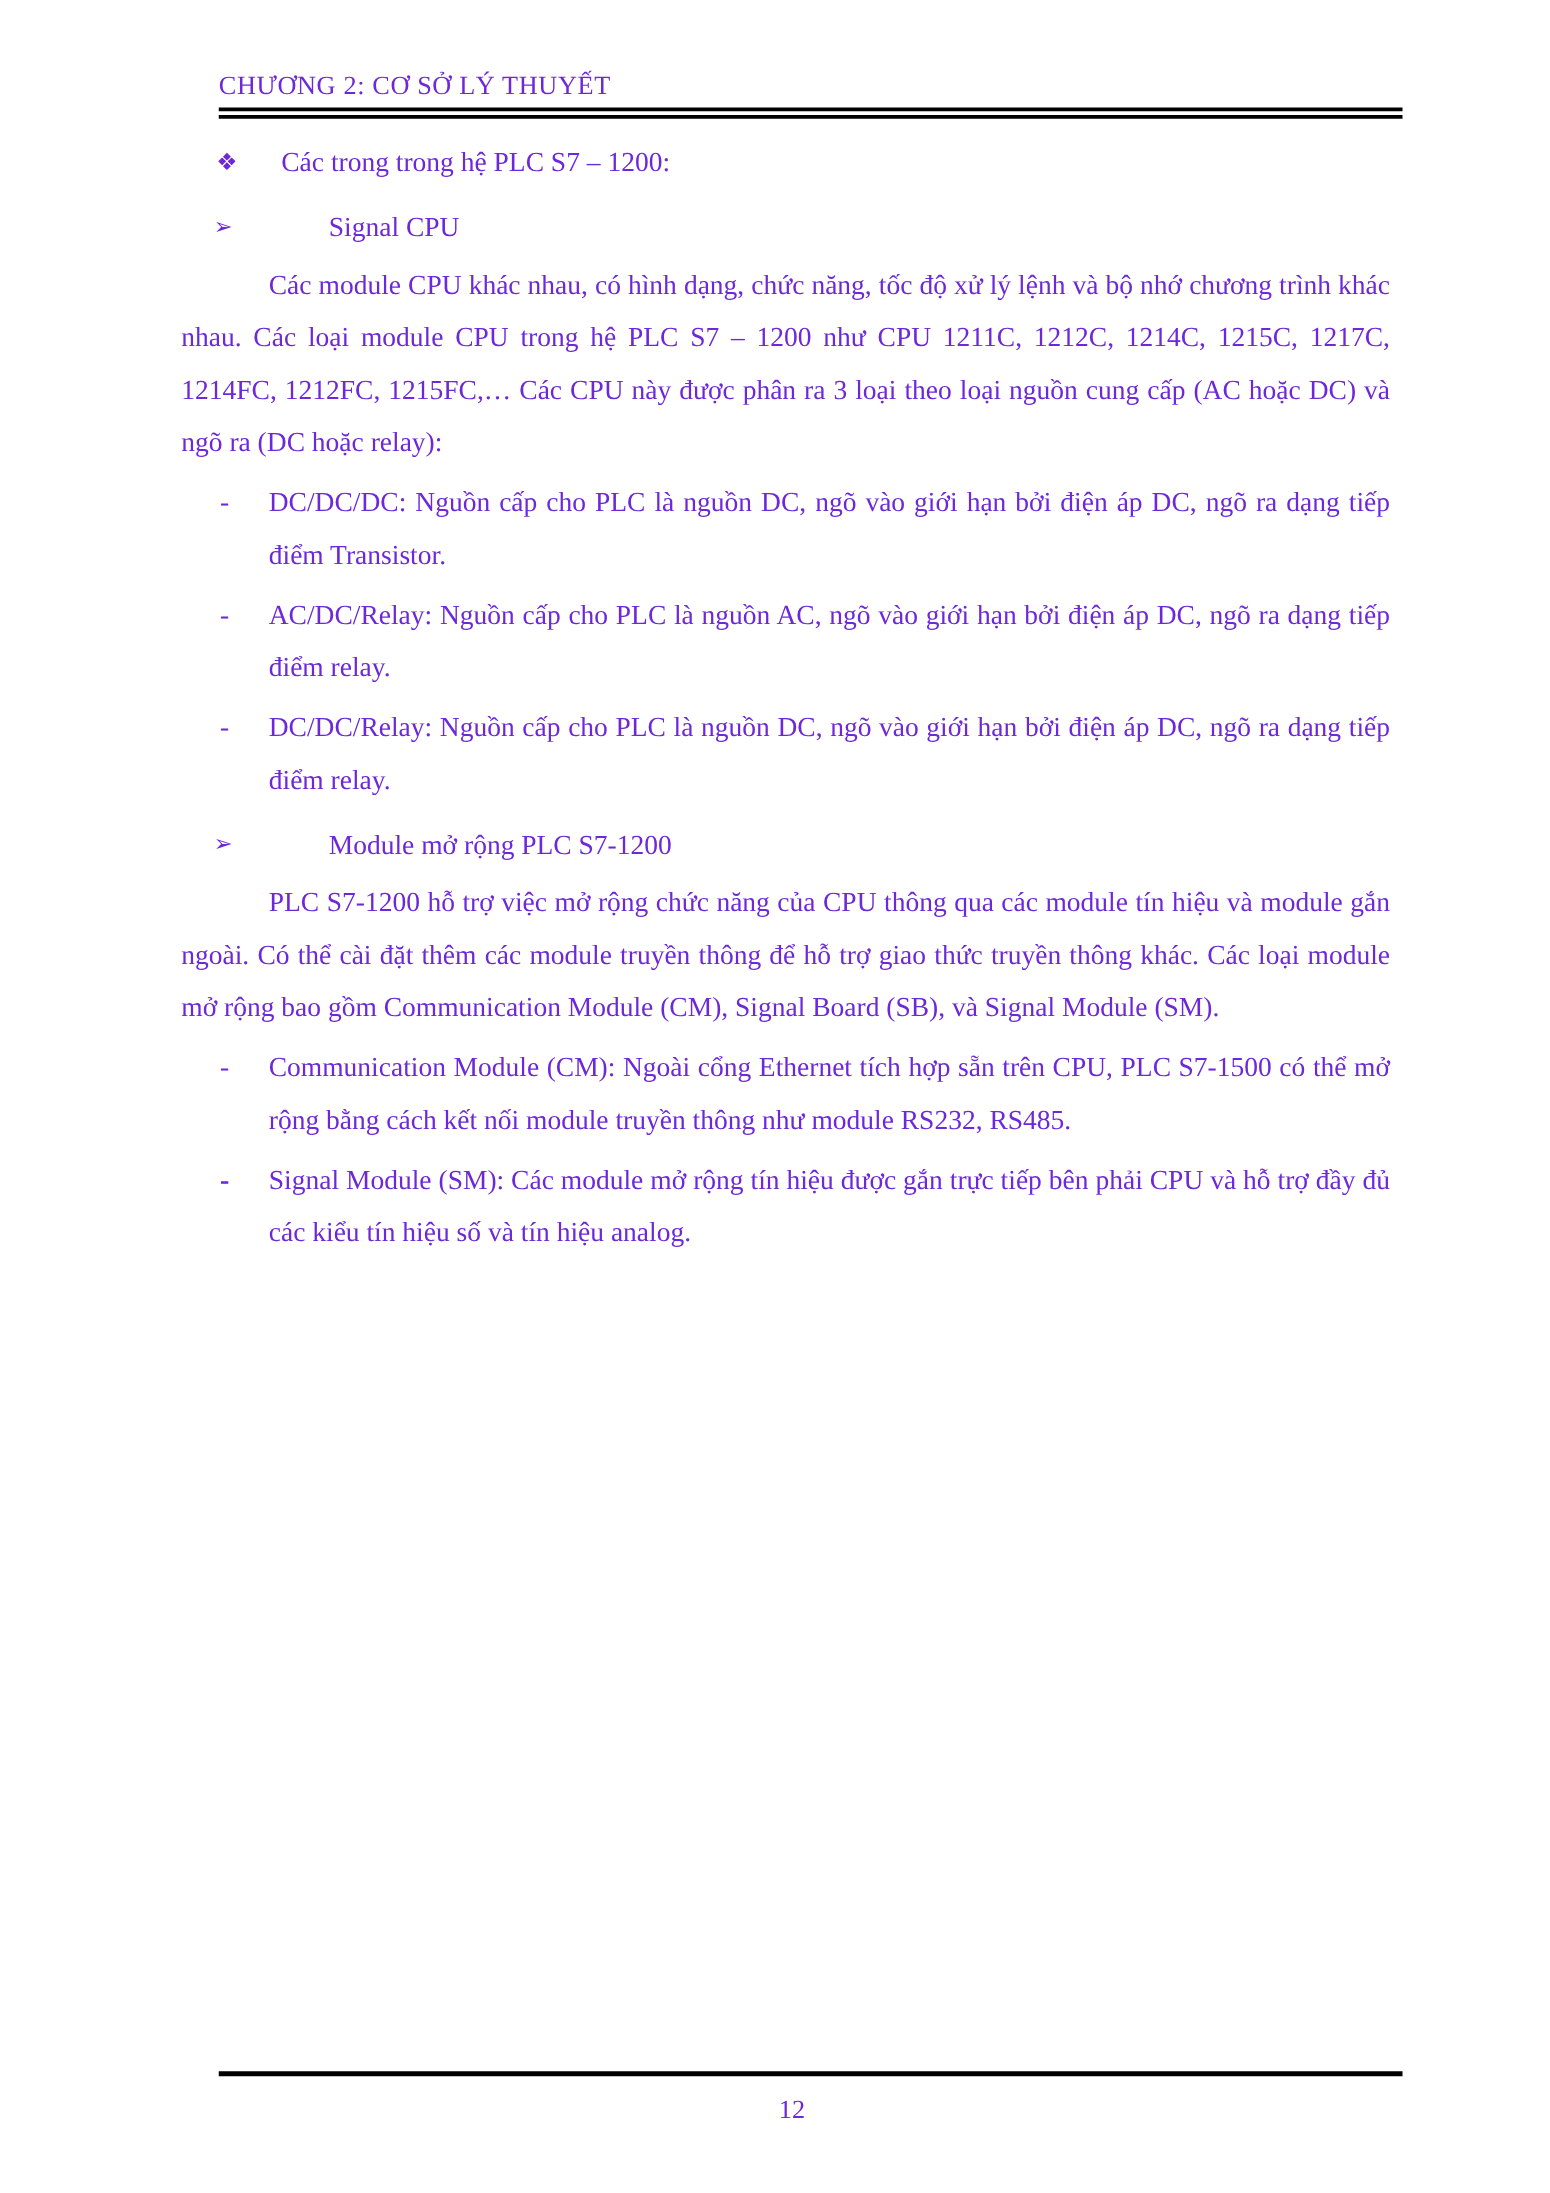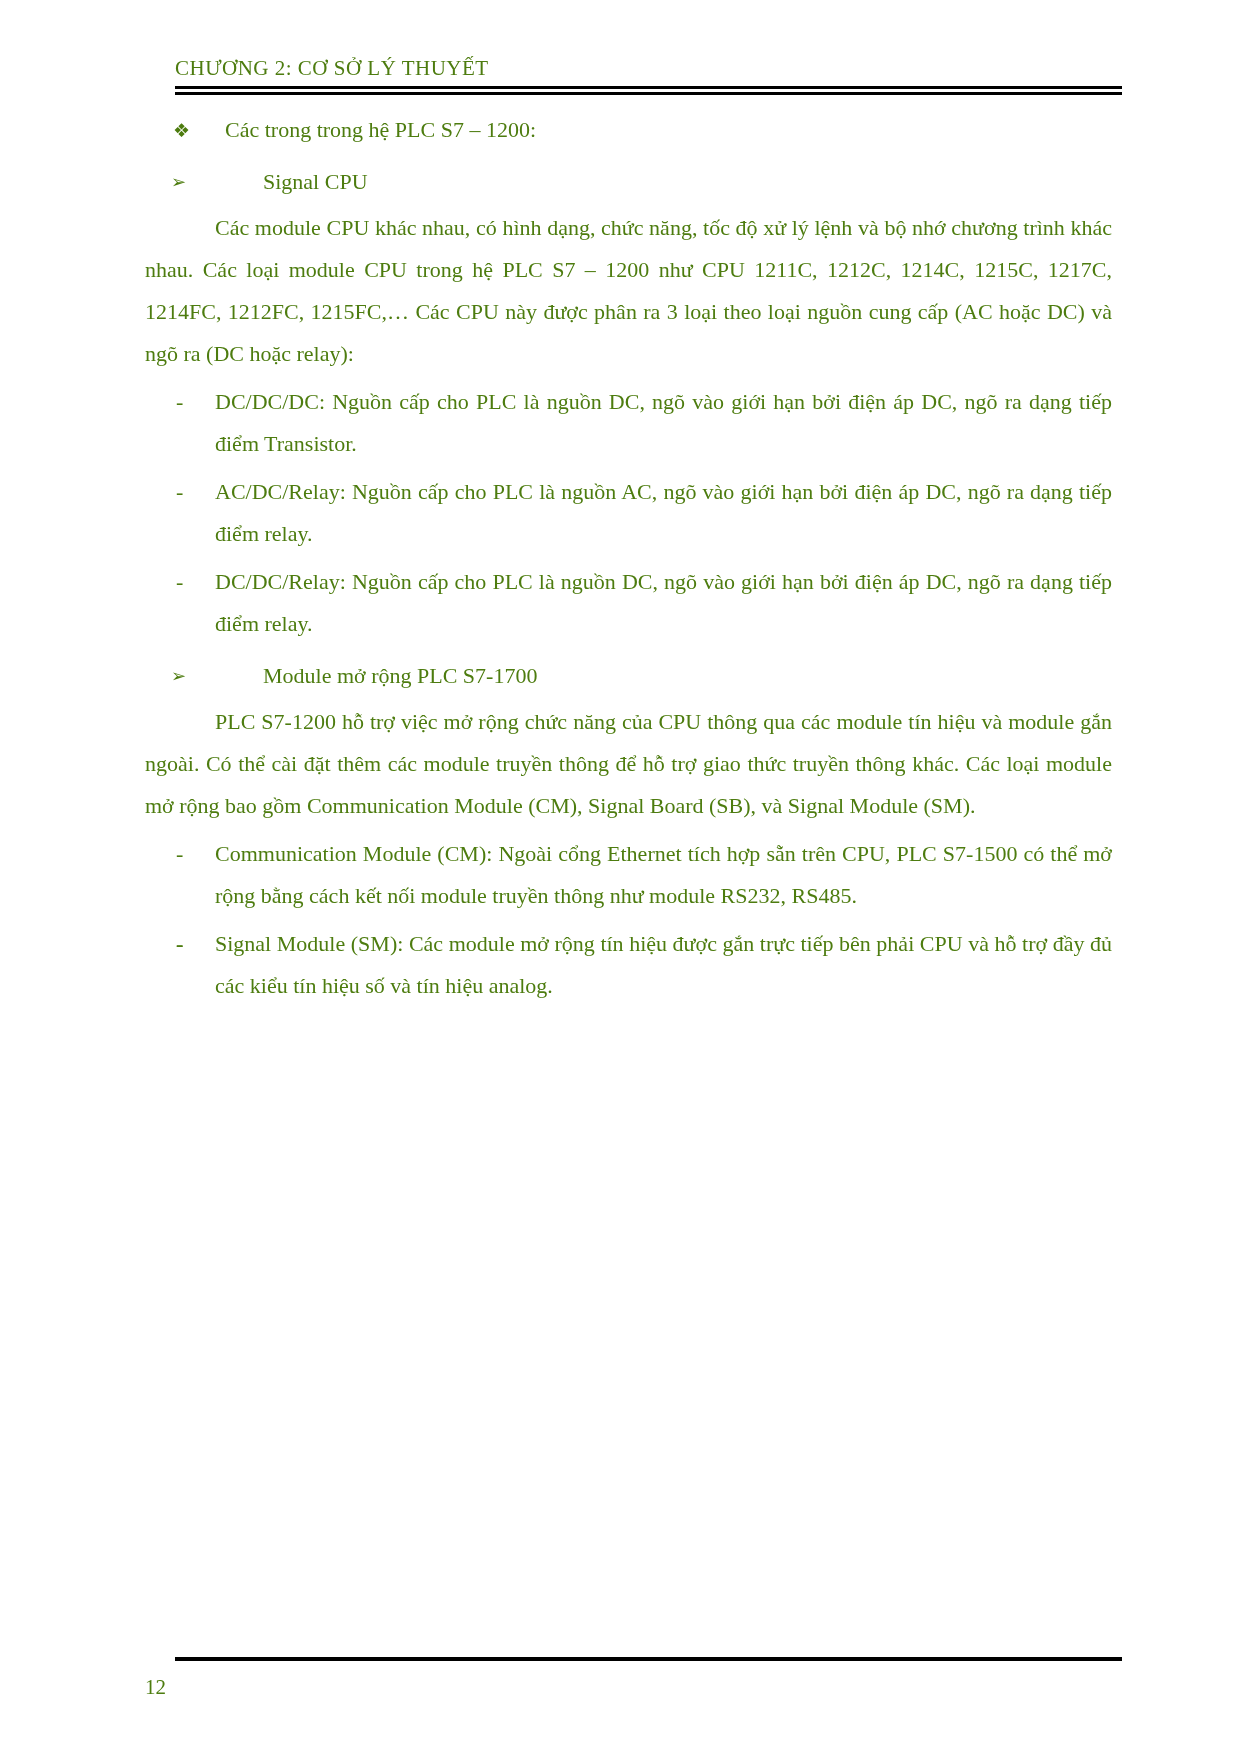--- a/index.html
+++ b/index.html
@@ -5,21 +5,21 @@
   html, body {
     margin: 0;
     padding: 0;
     background: #ffffff;
   }
   .page {
     position: relative;
     width: 1240px;
     height: 1754px;
     background: #ffffff;
-    color: #4d7c0f;
+    color: #6d28d9;
     font-family: "Liberation Serif", "DejaVu Serif", serif;
     overflow: hidden;
   }
   .content {
     position: absolute;
     left: 145px;
     top: 55px;
     width: 977px;
   }
   .header-block {
@@ -81,41 +81,42 @@
     top: 1657px;
     width: 947px;
     height: 4px;
     background: #000;
   }
   .page-number {
     position: absolute;
     left: 145px;
     top: 1672px;
     width: 977px;
+    text-align: center;
     font-size: 21px;
     line-height: 30px;
   }
 </style>
 </head>
 <body>
 
 <div class="page">
   <div class="content">
     <div class="header-block">
       <div class="chapter-title">CHƯƠNG 2: CƠ SỞ LÝ THUYẾT</div>
       <div class="header-rule"></div>
     </div>
     <div class="doc-body">
         <div class="block diamond-item"><span class="marker">❖</span><span>Các trong trong hệ PLC S7 – 1200:</span></div>
         <div class="block arrow-item"><span class="marker">➢</span><span>Signal CPU</span></div>
         <div class="block paragraph"><span>Các module CPU khác nhau, có hình dạng, chức năng, tốc độ xử lý lệnh và bộ nhớ chương trình khác nhau. Các loại module CPU trong hệ PLC S7 – 1200 như CPU 1211C, 1212C, 1214C, 1215C, 1217C, 1214FC, 1212FC, 1215FC,… Các CPU này được phân ra 3 loại theo loại nguồn cung cấp (AC hoặc DC) và ngõ ra (DC hoặc relay):</span></div>
         <div class="block dash-item"><span class="marker">-</span><span>DC/DC/DC: Nguồn cấp cho PLC là nguồn DC, ngõ vào giới hạn bởi điện áp DC, ngõ ra dạng tiếp điểm Transistor.</span></div>
         <div class="block dash-item"><span class="marker">-</span><span>AC/DC/Relay: Nguồn cấp cho PLC là nguồn AC, ngõ vào giới hạn bởi điện áp DC, ngõ ra dạng tiếp điểm relay.</span></div>
         <div class="block dash-item"><span class="marker">-</span><span>DC/DC/Relay: Nguồn cấp cho PLC là nguồn DC, ngõ vào giới hạn bởi điện áp DC, ngõ ra dạng tiếp điểm relay.</span></div>
-        <div class="block arrow-item"><span class="marker">➢</span><span>Module mở rộng PLC S7-1700</span></div>
+        <div class="block arrow-item"><span class="marker">➢</span><span>Module mở rộng PLC S7-1200</span></div>
         <div class="block paragraph"><span>PLC S7-1200 hỗ trợ việc mở rộng chức năng của CPU thông qua các module tín hiệu và module gắn ngoài. Có thể cài đặt thêm các module truyền thông để hỗ trợ giao thức truyền thông khác. Các loại module mở rộng bao gồm Communication Module (CM), Signal Board (SB), và Signal Module (SM).</span></div>
         <div class="block dash-item"><span class="marker">-</span><span>Communication Module (CM): Ngoài cổng Ethernet tích hợp sẵn trên CPU, PLC S7-1500 có thể mở rộng bằng cách kết nối module truyền thông như module RS232, RS485.</span></div>
         <div class="block dash-item"><span class="marker">-</span></div>
         <div class="block dash-item"><span class="marker">-</span><span>Signal Module (SM): Các module mở rộng tín hiệu được gắn trực tiếp bên phải CPU và hỗ trợ đầy đủ các kiểu tín hiệu số và tín hiệu analog.</span></div>
       </div>
   </div>
 
   <div class="footer-rule"></div>
   <div class="page-number">12</div>
 </div>

